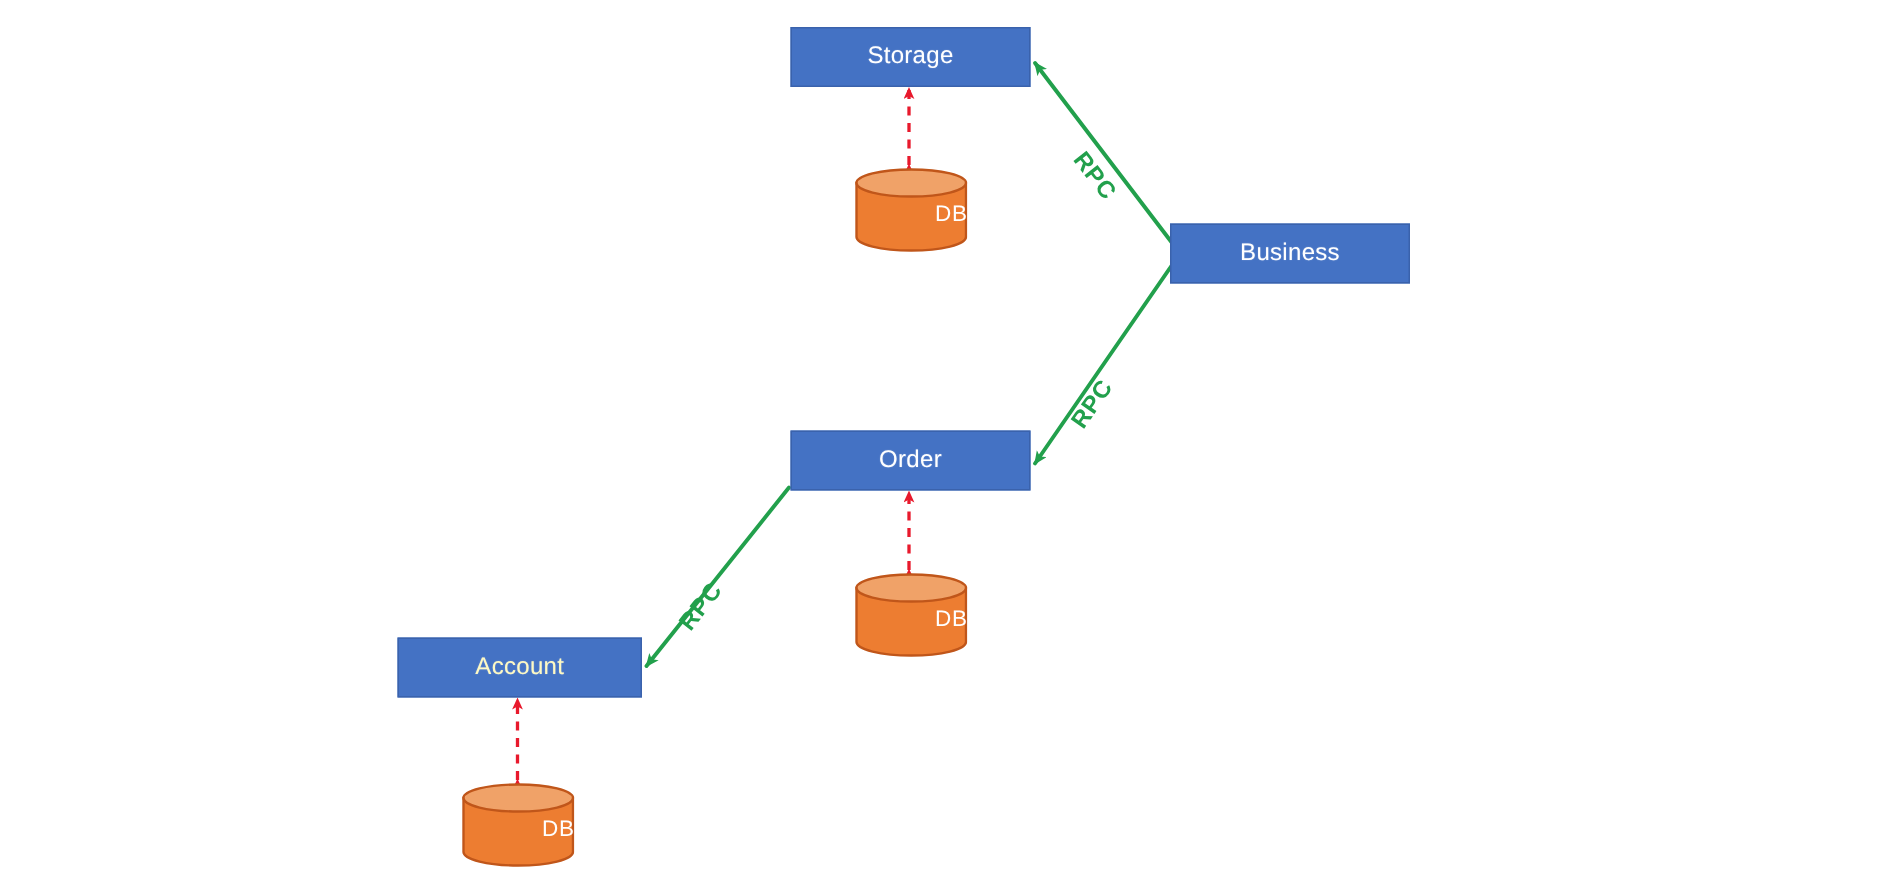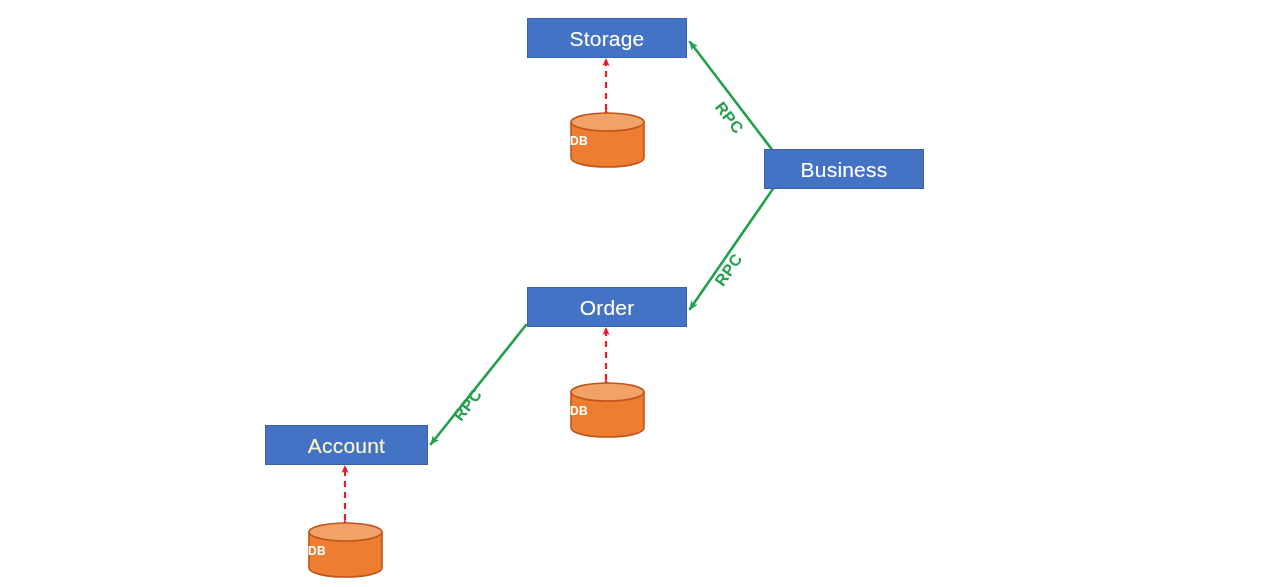--- a/index.html
+++ b/index.html
@@ -28,39 +28,39 @@
   }
   .node-box {
     position: absolute;
     box-sizing: border-box;
     background: #4472c4;
     border: 1px solid #3a62ac;
     display: flex;
     align-items: center;
     justify-content: center;
     color: #ffffff;
-    font-size: 21px;
+    font-size: 16px;
     font-weight: 400;
     letter-spacing: 0.2px;
     line-height: 1;
     text-shadow: 0 0 1px rgba(255,255,255,0.35);
     z-index: 3;
   }
   .db-cyl {
     position: absolute;
     z-index: 3;
   }
   .db-label {
     position: absolute;
     left: 0;
     width: 100%;
-    text-align: left;
+    text-align: right;
     color: #ffffff;
-    font-size: 12px;
-    font-weight: bold;
+    font-size: 15px;
+    font-weight: normal;
     letter-spacing: 0.4px;
     pointer-events: none;
   }
   .rpc-label {
     position: absolute;
     color: #22a04c;
     font-size: 16px;
     font-weight: 600;
     letter-spacing: 0.5px;
     white-space: nowrap;
@@ -94,21 +94,21 @@
         <line x1="606" y1="110" x2="606" y2="59" stroke="#E8192C" stroke-width="2.2" stroke-dasharray="6 5" marker-end="url(#arrow-red-end)" marker-start="url(#arrow-red-start)"></line>
         <line x1="606" y1="380" x2="606" y2="328" stroke="#E8192C" stroke-width="2.2" stroke-dasharray="6 5" marker-end="url(#arrow-red-end)" marker-start="url(#arrow-red-start)"></line>
         <line x1="345" y1="520" x2="345" y2="466" stroke="#E8192C" stroke-width="2.2" stroke-dasharray="6 5" marker-end="url(#arrow-red-end)" marker-start="url(#arrow-red-start)"></line>
       </g>
   </svg>
 
   <div id="services-layer">
       <div class="node-box" style="left: 527px; top: 18px; width: 160px; height: 40px; background: rgb(68, 114, 196); border-color: rgb(58, 98, 172); color: rgb(255, 255, 255);">
         <span>Storage</span>
       </div>
-      <div class="node-box" style="left: 764px; top: 149px; width: 160px; height: 40px; background: rgb(68, 114, 196); border-color: rgb(58, 98, 172); color: rgb(255, 255, 255);">
+      <div class="node-box" style="left: 780px; top: 149px; width: 160px; height: 40px; background: rgb(68, 114, 196); border-color: rgb(58, 98, 172); color: rgb(255, 255, 255);">
         <span>Business</span>
       </div>
       <div class="node-box" style="left: 527px; top: 287px; width: 160px; height: 40px; background: rgb(68, 114, 196); border-color: rgb(58, 98, 172); color: rgb(255, 255, 255);">
         <span>Order</span>
       </div>
       <div class="node-box" style="left: 265px; top: 425px; width: 163px; height: 40px; background: rgb(68, 114, 196); border-color: rgb(58, 98, 172); color: #fef9c3;">
         <span>Account</span>
       </div>
     </div>
   <div id="databases-layer">

